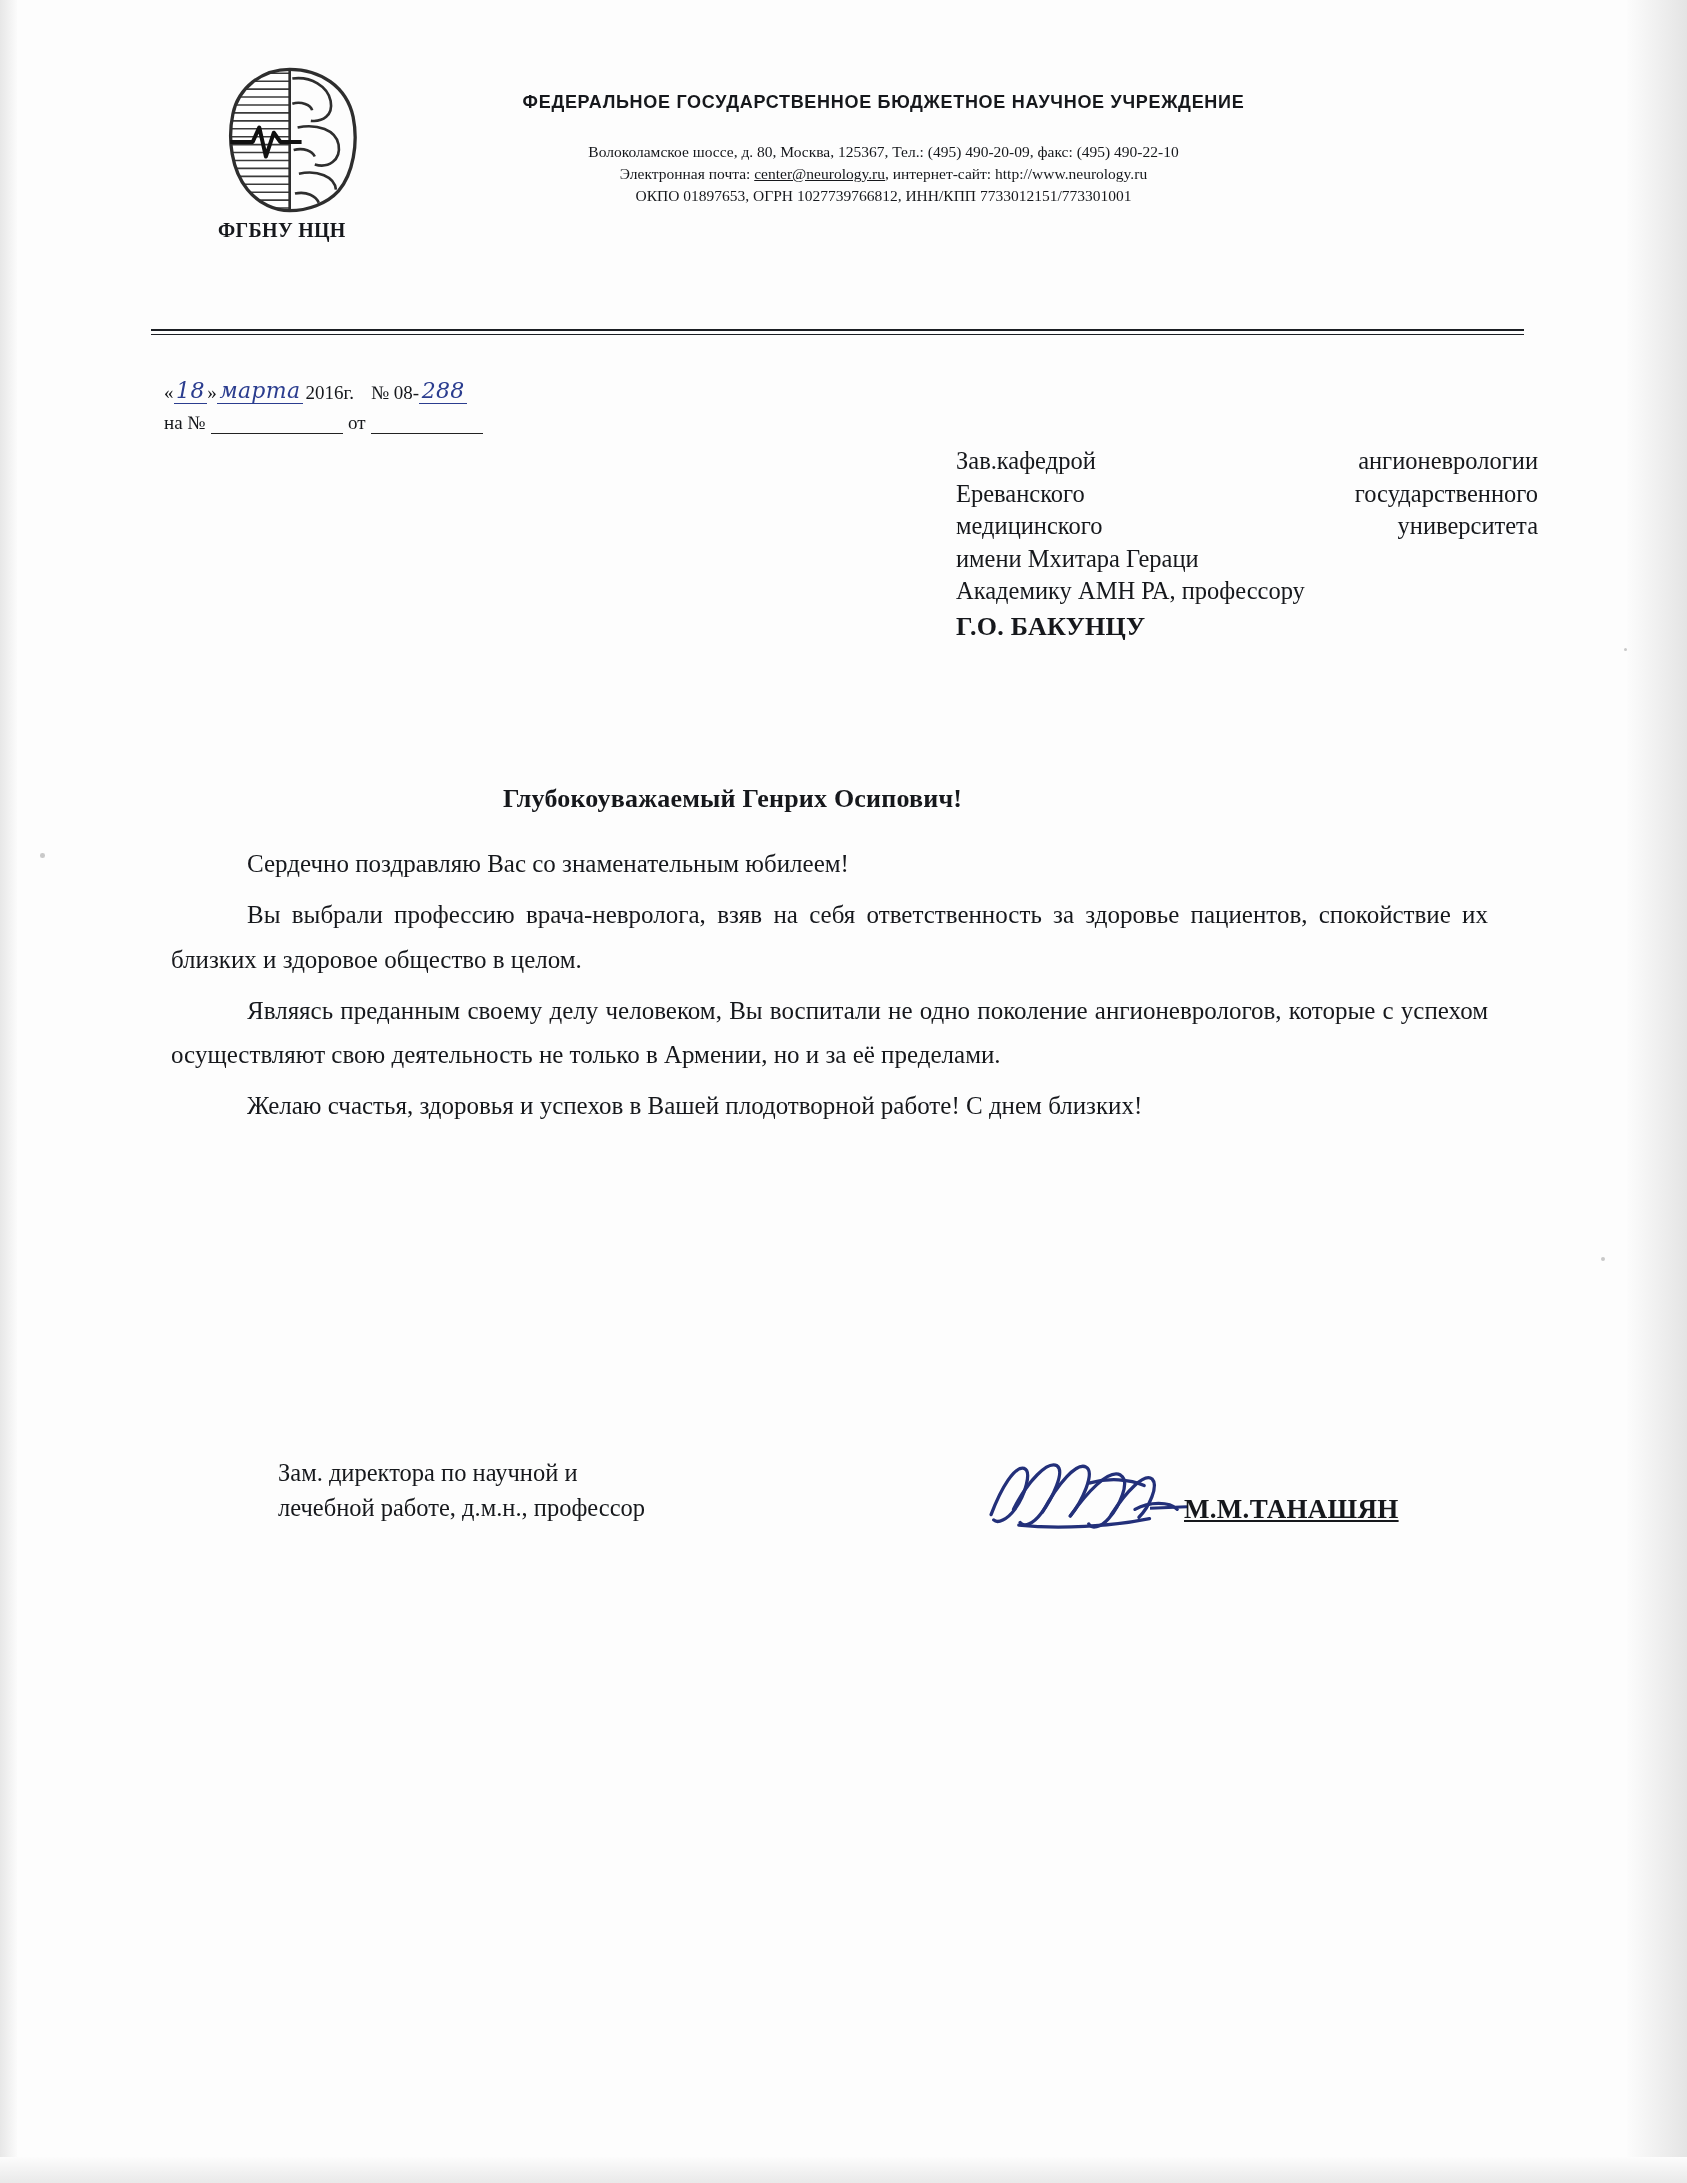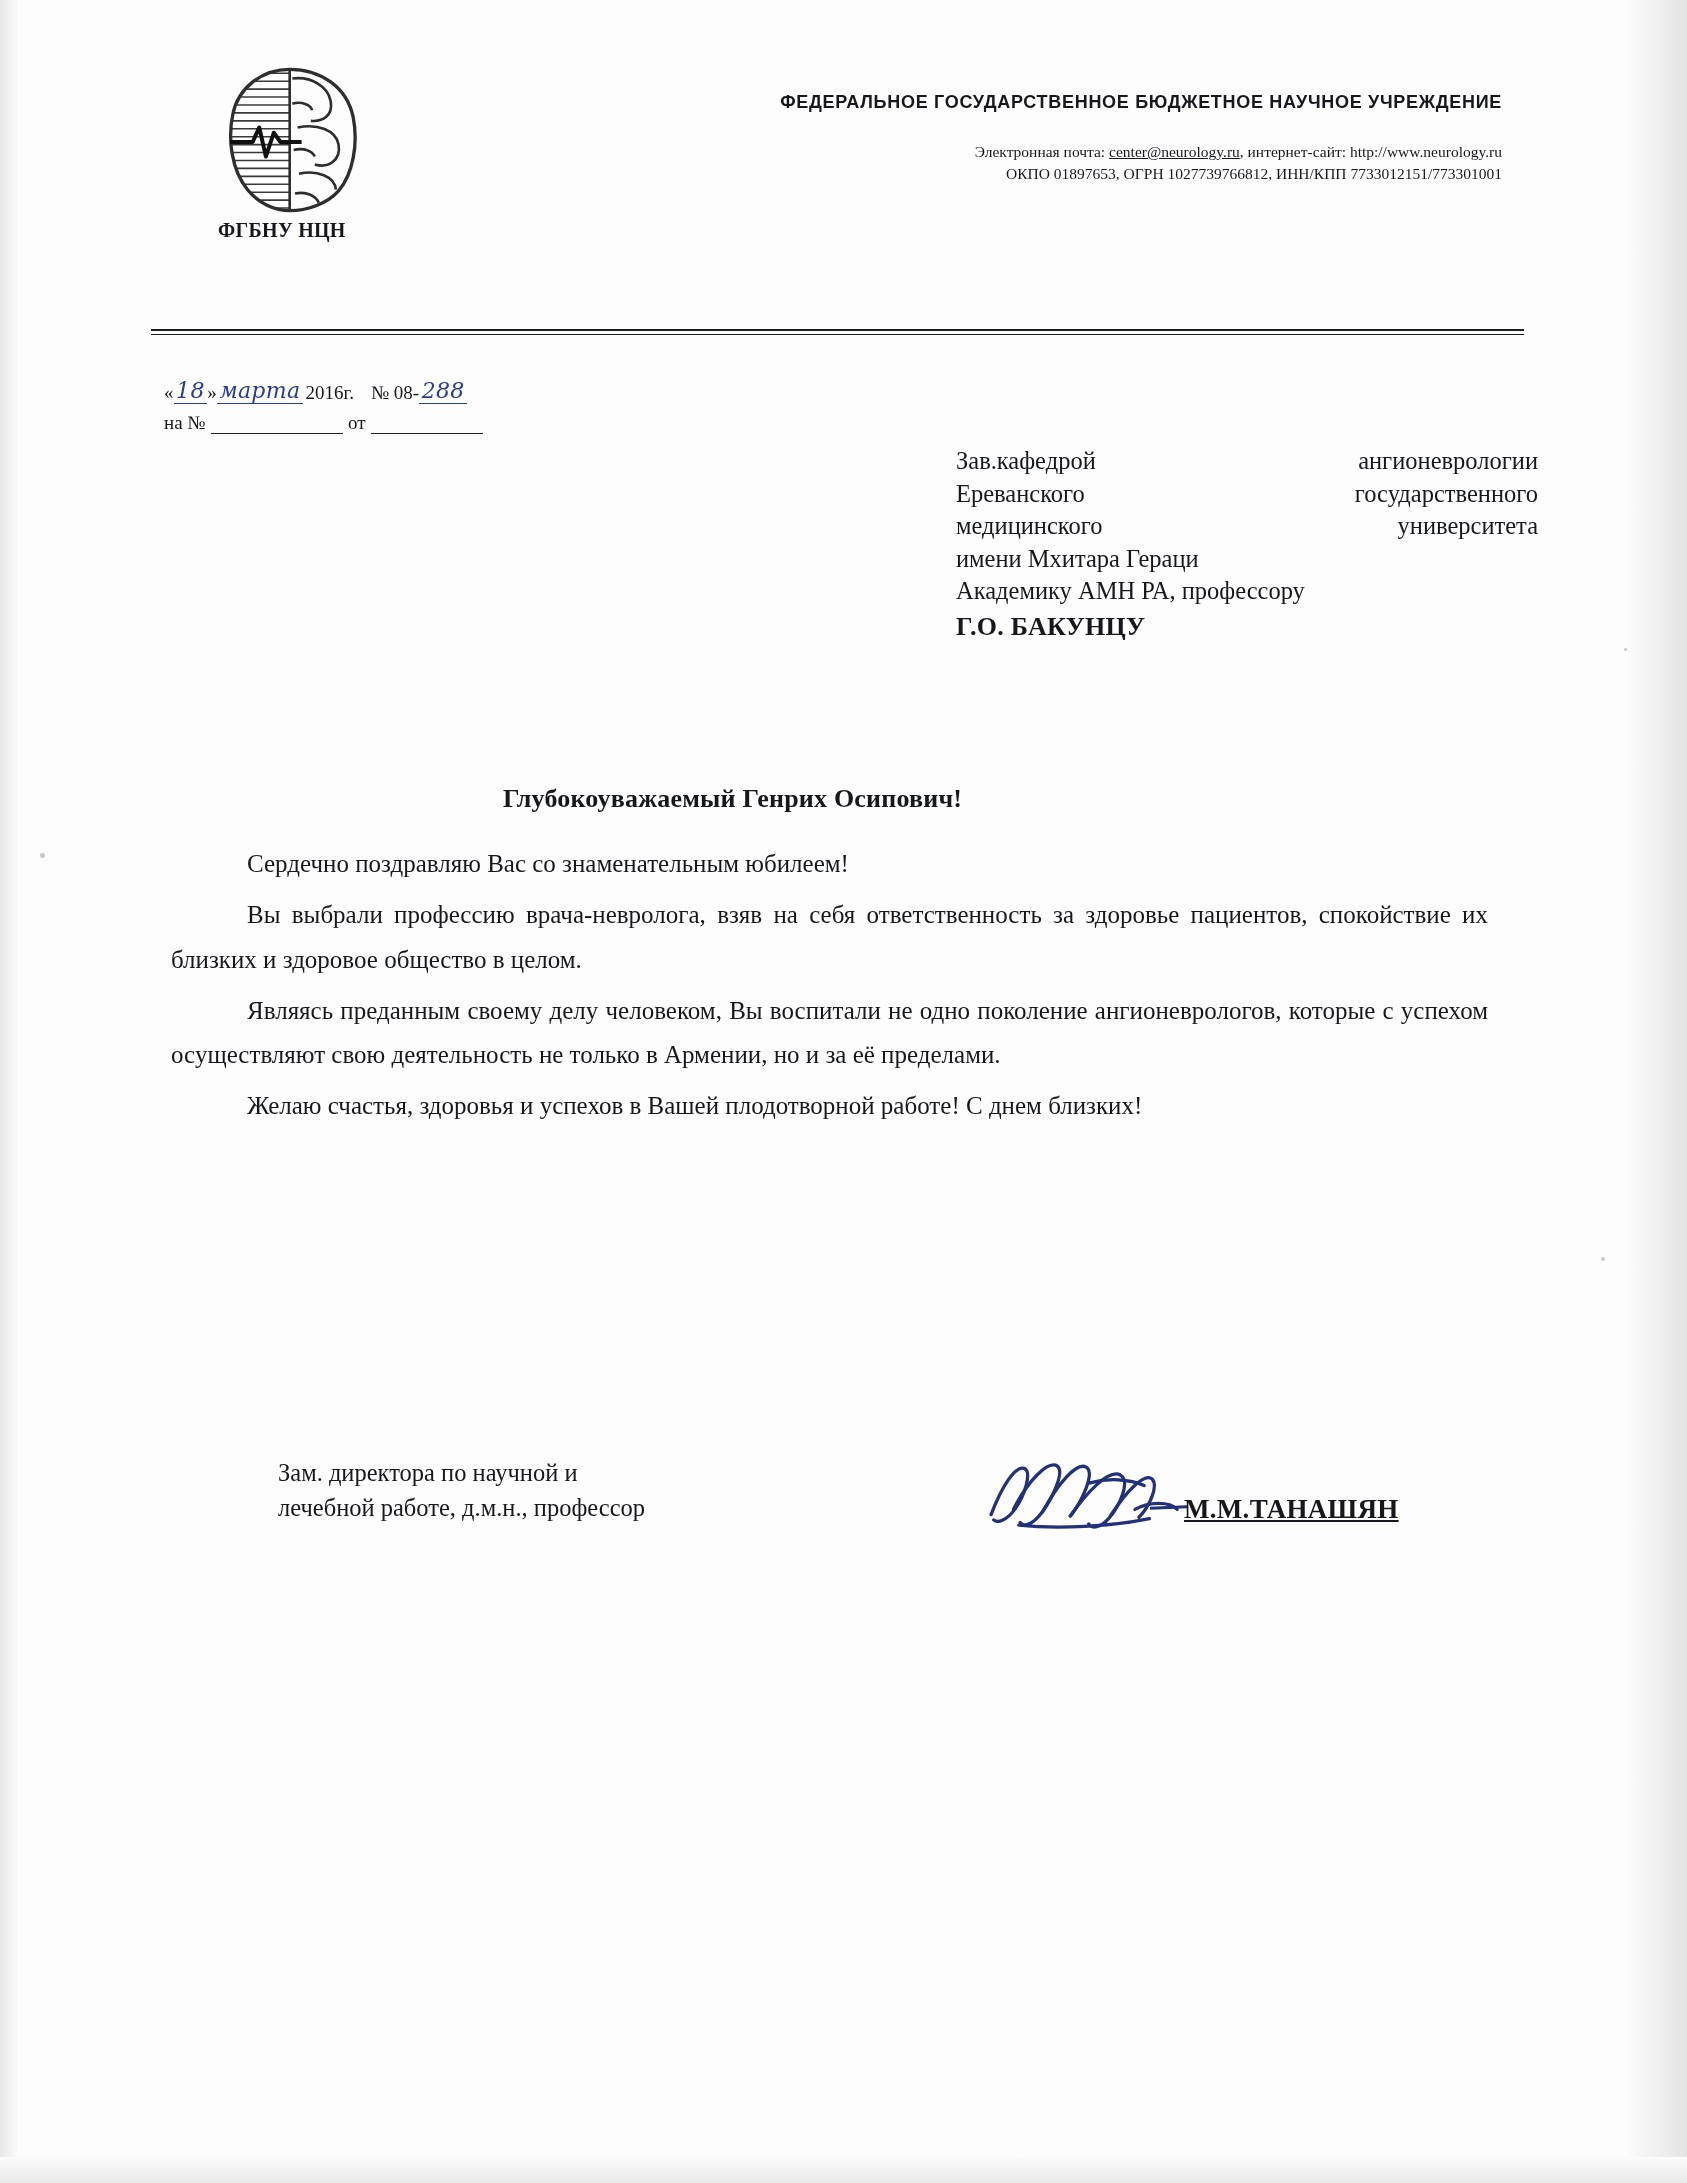--- a/index.html
+++ b/index.html
@@ -66,21 +66,21 @@
   .logo-caption {
     font-family: "Liberation Serif", serif;
     font-weight: bold;
     font-size: 20px;
     letter-spacing: 0.3px;
     margin-top: 2.6px;
     white-space: nowrap;
   }
   .org-block {
     flex: 1;
-    text-align: right;
+    text-align: center;
     padding-right: 40px;
   }
   .org-line1 {
     font-family: "Liberation Sans", sans-serif;
     font-weight: bold;
     font-size: 18px;
     letter-spacing: 0.7px;
     margin-top: 28px;
   }
   .org-name {
@@ -293,20 +293,21 @@
 
           <path d="M108 8 L108 222" stroke="#2e2e2e" stroke-width="4" fill="none"></path>
           <path d="M18 118 L52 118 L62 96 L72 140 L84 104 L94 118 L126 118" fill="none" stroke="#111111" stroke-width="6" stroke-linejoin="round"></path>
         </svg>
         <div class="logo-caption">ФГБНУ НЦН</div>
       </div>
 
       <div class="org-block">
         <div class="org-line1">ФЕДЕРАЛЬНОЕ ГОСУДАРСТВЕННОЕ БЮДЖЕТНОЕ НАУЧНОЕ УЧРЕЖДЕНИЕ</div>
         <div class="org-contacts">
+          <div>Волоколамское шоссе, д. 80, Москва, 125367, Тел.: (495) 490-20-09, факс: (495) 490-22-10</div>
           <div>
             <span>Электронная почта: </span><span class="mail-link">center@neurology.ru</span><span>, интернет-сайт: http://www.neurology.ru</span>
           </div>
           <div>ОКПО 01897653, ОГРН 1027739766812, ИНН/КПП 7733012151/773301001</div>
         </div>
       </div>
     </div>
   </div>
 
   <div class="rule-double"></div>

